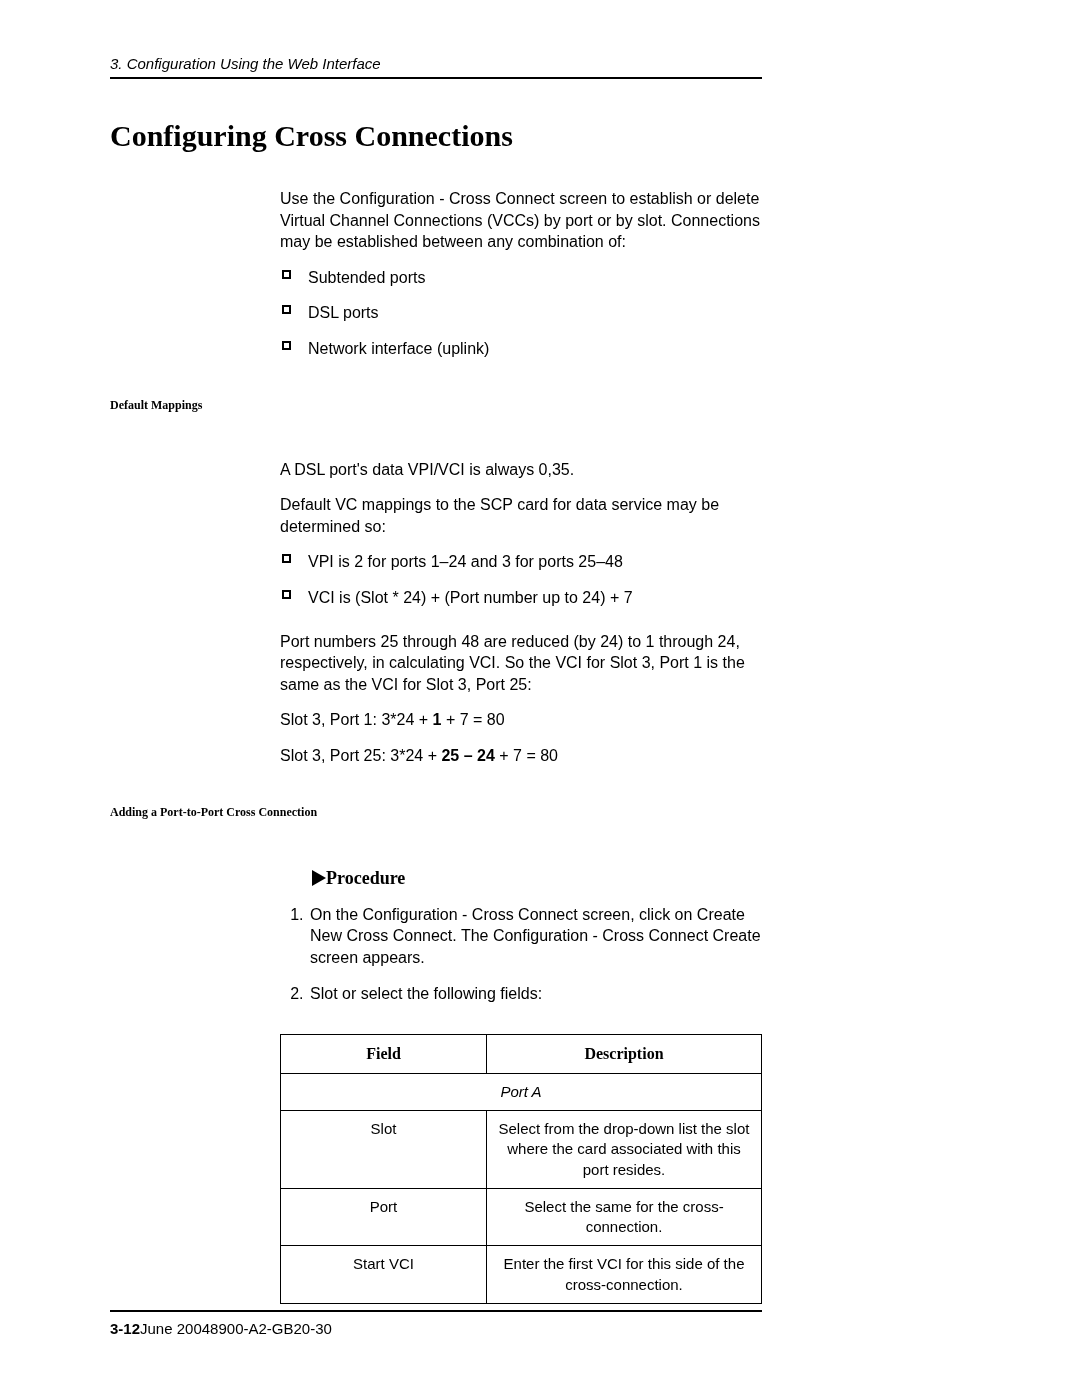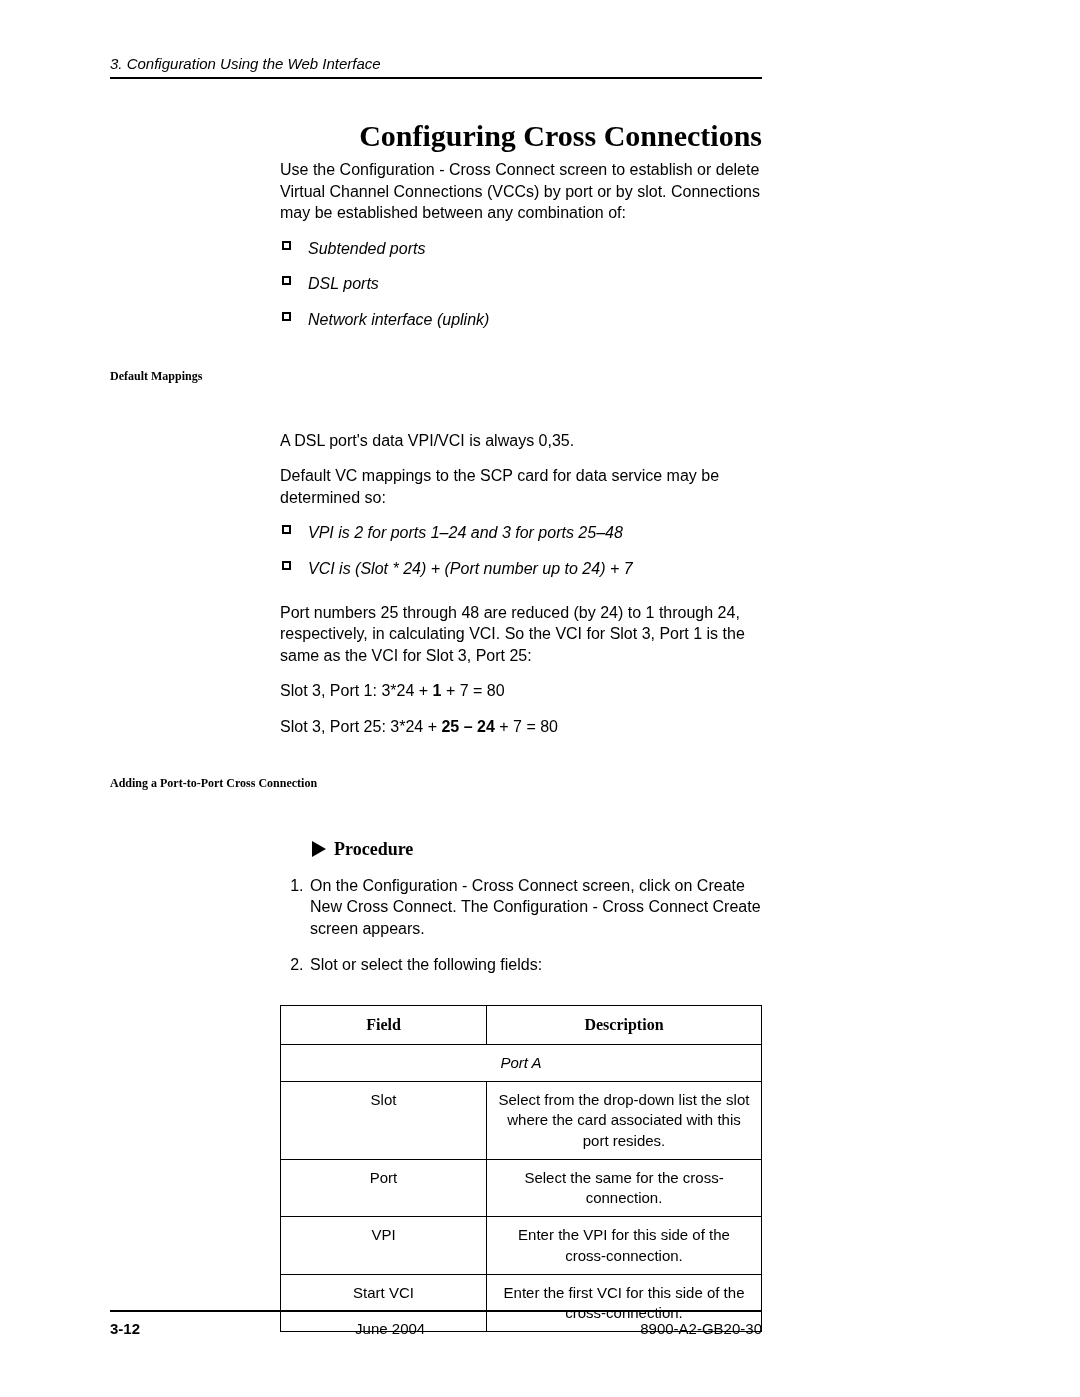--- a/index.html
+++ b/index.html
@@ -22,40 +22,38 @@
     font-family: Arial, Helvetica, sans-serif;
     font-style: italic;
     padding-bottom: 5px;
     border-bottom: 2px solid #000;
     margin-bottom: 40px;
   }
   h1.section-title {
     font-family: "Times New Roman", Times, serif;
     font-weight: bold;
     font-size: 30px;
-    margin: 0 0 6px 0;
-    text-align: right;
+    margin: 0 0 35px 0;
   }
   h2.subsection {
     font-family: "Times New Roman", Times, serif;
     font-weight: bold;
     font-size: 12px;
     margin: 38px 0 46px 0;
   }
   .body-indent {
     margin-left: 170px;
     font-size: 16px;
     line-height: 1.35;
   }
   .body-indent p { margin: 0 0 14px 0; }
   ul.square {
     list-style: none;
     padding: 0;
     margin: 0 0 6px 0;
-    font-style: italic;
   }
   ul.square li {
     position: relative;
     padding-left: 28px;
     margin-bottom: 14px;
   }
   ul.square li::before {
     content: "";
     position: absolute;
     left: 2px;
@@ -66,21 +64,20 @@
     box-sizing: border-box;
   }
   ol.steps {
     margin: 8px 0 10px 0;
     padding-left: 28px;
   }
   ol.steps li { margin-bottom: 14px; padding-left: 2px; }
   .procedure-row {
     display: flex;
     align-items: center;
-    gap: 8px;
     margin: 16px 0 14px 0;
     font-family: "Times New Roman", Times, serif;
     font-weight: bold;
     font-size: 18px;
     padding-left: 32px;
   }
   .tri {
     width: 0; height: 0;
     border-top: 8px solid transparent;
     border-bottom: 8px solid transparent;
@@ -110,21 +107,20 @@
   }
   table.fields td.field-col { width: 185px; }
   .footer {
     position: absolute;
     left: 110px;
     right: 110px;
     bottom: 60px;
     border-top: 2px solid #000;
     padding-top: 8px;
     display: flex;
-    justify-content: space-between;
     font-size: 15px;
   }
   .footer .pn { font-weight: bold; }
   .spacer-8 { height: 8px; }
 </style>
 </head>
 <body>
 
 <div class="page">
 
@@ -185,24 +181,20 @@
         </tr>
         <tr>
           <td class="field-col">Slot</td>
           <td>Select from the drop-down list the slot where the card associated with this port resides.</td>
         </tr>
         <tr>
           <td class="field-col">Port</td>
           <td>Select the same for the cross-connection.</td>
         </tr>
         <tr>
-          <td class="field-col">VPI</td>
-          <td>Enter the VPI for this side of the cross-connection.</td>
-        </tr>
-        <tr>
           <td class="field-col">Start VCI</td>
           <td>Enter the first VCI for this side of the cross-connection.</td>
         </tr>
       </tbody>
     </table>
   </div>
 
   <div class="footer">
     <span class="pn">3-12</span>
     <span>June 2004</span>

